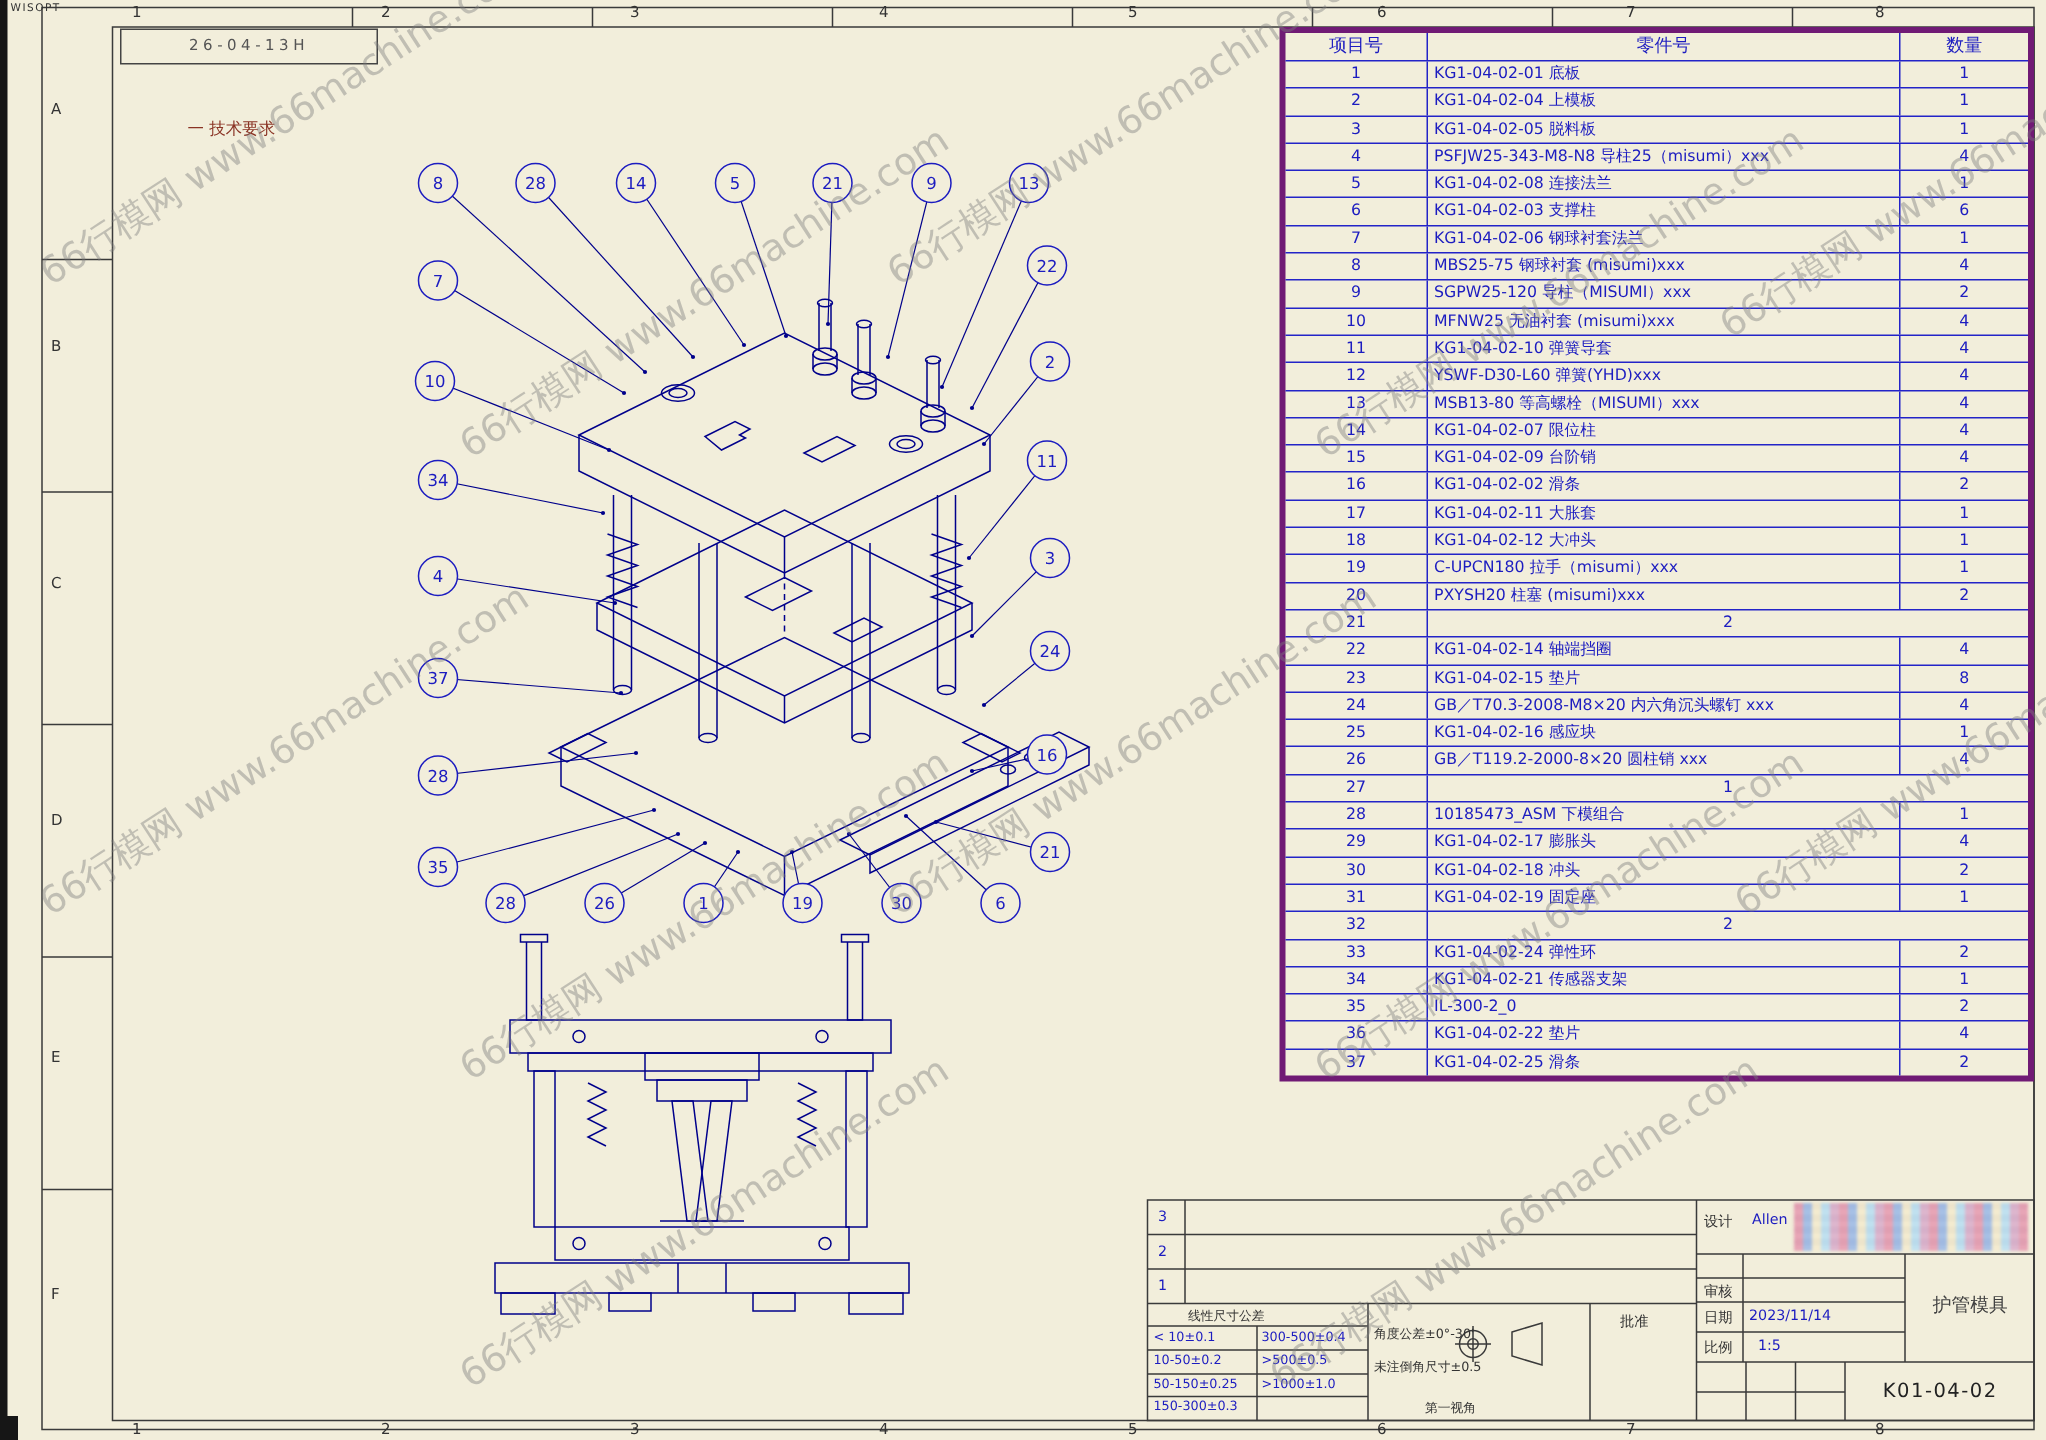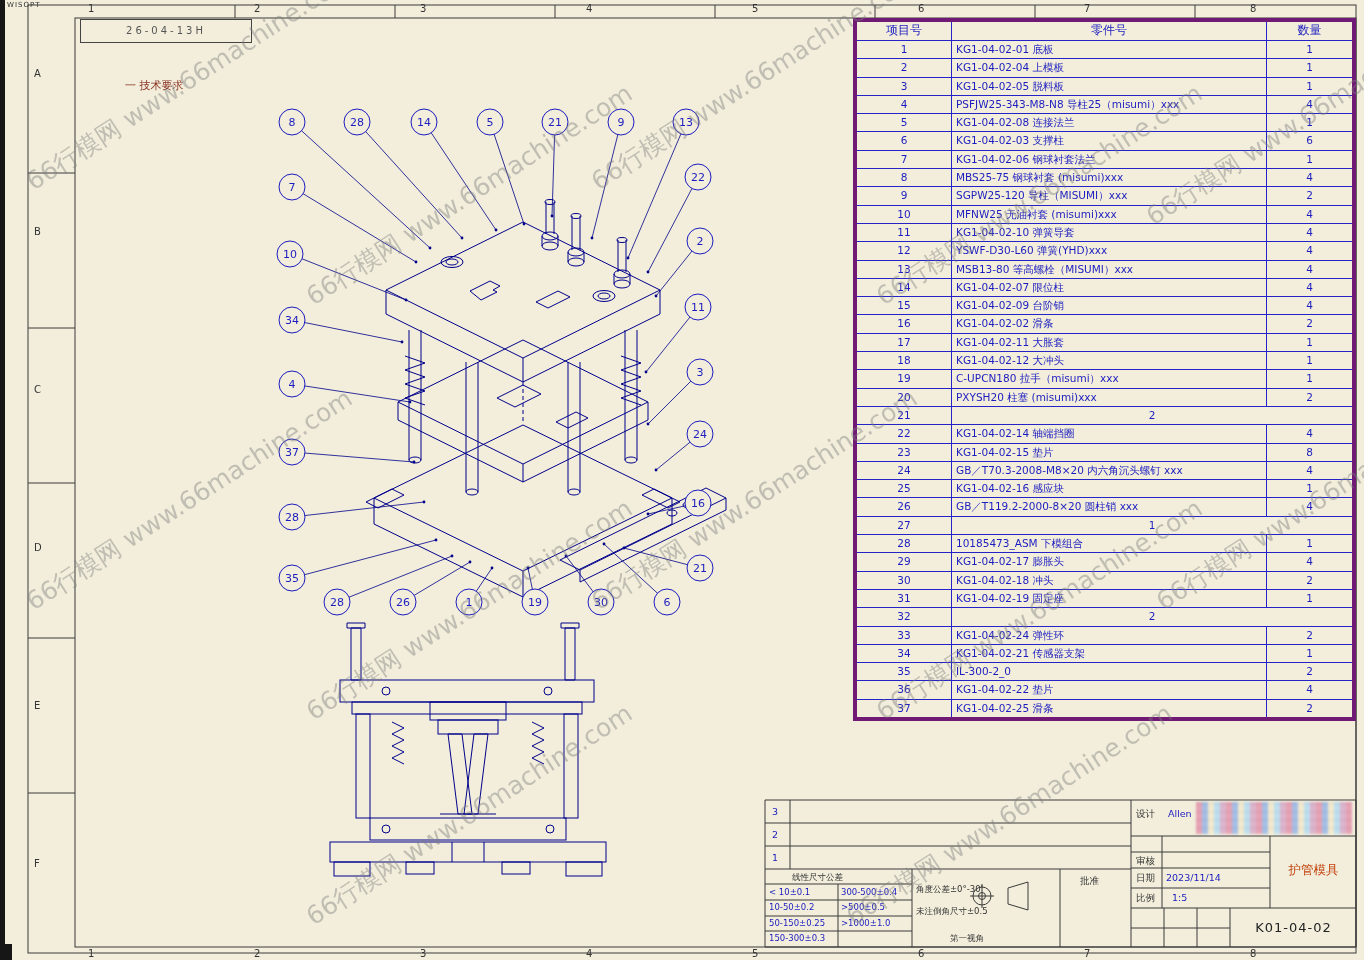--- a/index.html
+++ b/index.html
@@ -28,21 +28,21 @@
     position:absolute;z-index:5;pointer-events:none;white-space:nowrap;
     font-size:25px;color:rgba(125,125,125,0.42);
     transform:rotate(-33deg);transform-origin:left top;
   }
   
   #zones span{position:absolute;font-size:10px;color:#333;z-index:1;}
   
   .tt{position:absolute;font-size:9.5px;color:#333;z-index:3;white-space:nowrap;}
   .tv{color:#1c1cc0;}
   .t-small{font-size:8.5px;}
-  #product-name{left:1270px;top:862px;width:87px;text-align:center;font-size:12.5px;color:#c2410c;}
+  #product-name{left:1270px;top:862px;width:87px;text-align:center;font-size:12.5px;color:#404040;}
   #drawing-no{left:1230px;top:920px;width:127px;text-align:center;font-size:13px;letter-spacing:1px;color:#222;}
   
   #stamp{
     position:absolute;left:80px;top:19px;width:170px;height:22px;z-index:3;
     border:1px solid #444;color:#555;font-size:10px;letter-spacing:3px;
     text-align:center;line-height:22px;
   }
   #tech-note{position:absolute;left:125px;top:78px;font-size:11px;color:#8a3324;z-index:3;}
   #corner-mark{position:absolute;left:7px;top:1px;font-size:7px;color:#333;z-index:3;letter-spacing:1px;}
   #redacted-logo{

